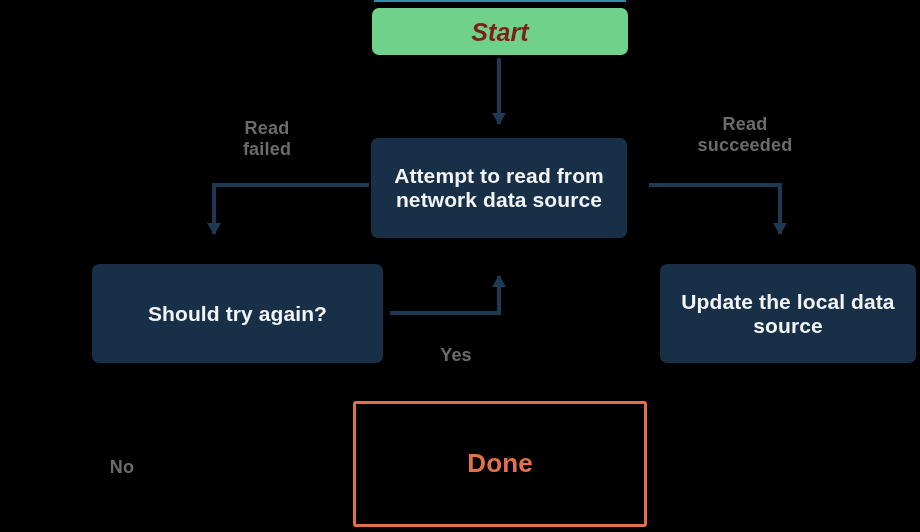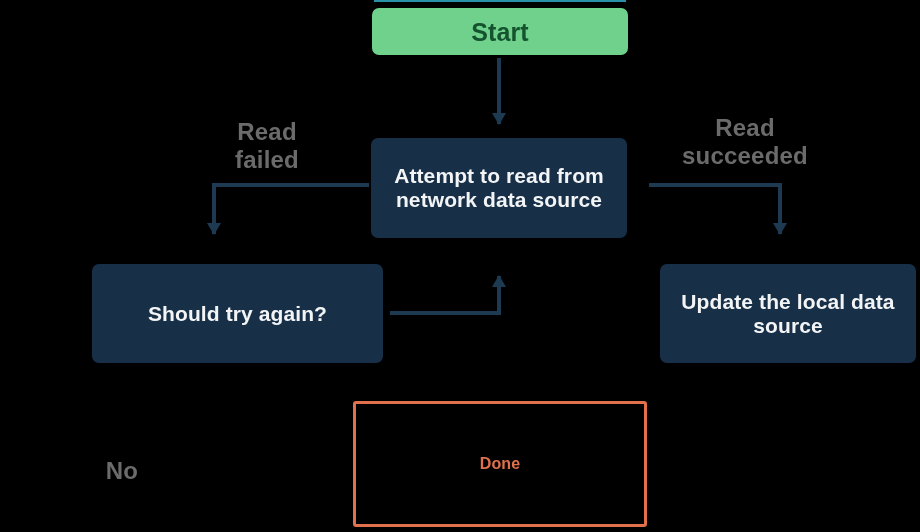--- a/index.html
+++ b/index.html
@@ -33,43 +33,44 @@
     align-items: center;
     justify-content: center;
     text-align: center;
     border-radius: 7px;
     line-height: 1.12;
     letter-spacing: 0.1px;
     white-space: pre-line;
   }
   .node-start {
     background: #6FD18C;
-    color: #14532d;
+    color: #7f1d1d;
     font-size: 25px;
     font-weight: 700;
+    font-style: italic;
   }
   .node-process {
     background: #172F47;
     color: #f2f4f6;
     font-size: 21px;
     font-weight: 700;
     padding: 4px 14px;
   }
   .node-terminal {
     background: #000000;
     border: 3px solid #E0714B;
     color: #E0714B;
-    font-size: 16px;
+    font-size: 26px;
     font-weight: 700;
     border-radius: 3px;
   }
   .edge-label {
     position: absolute;
     color: #6B6B6B;
-    font-size: 24px;
+    font-size: 18px;
     font-weight: 700;
     text-align: center;
     line-height: 1.16;
     white-space: pre-line;
     letter-spacing: 0.2px;
   }
   .top-stub {
     position: absolute;
     background: #2C8FA8;
   }
@@ -119,16 +120,17 @@
 source</div>
 
   <div class="node node-terminal" id="node-done" style="left: 353px; top: 401px; width: 294px; height: 126px;">Done</div>
 
   <div class="edge-label" id="label-read-failed" style="left: 196px; top: 118px; width: 142px;">Read
 failed</div>
 
   <div class="edge-label" id="label-read-succeeded" style="left: 660px; top: 114px; width: 170px;">Read
 succeeded</div>
 
+  <div class="edge-label" id="label-yes" style="left: 406px; top: 345px; width: 100px;">Yes</div>
 
   <div class="edge-label" id="label-no" style="left: 72px; top: 443px; width: 100px; margin-top: 14px;">No</div>
 
 </div>
 
 </body></html>

